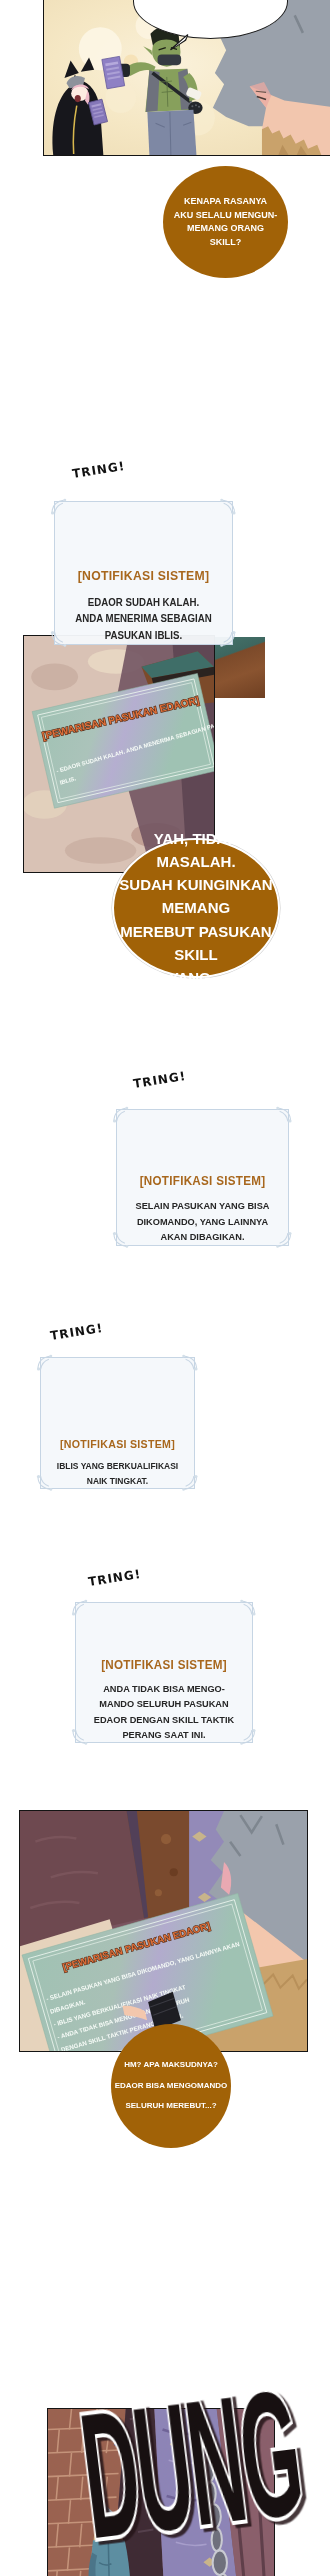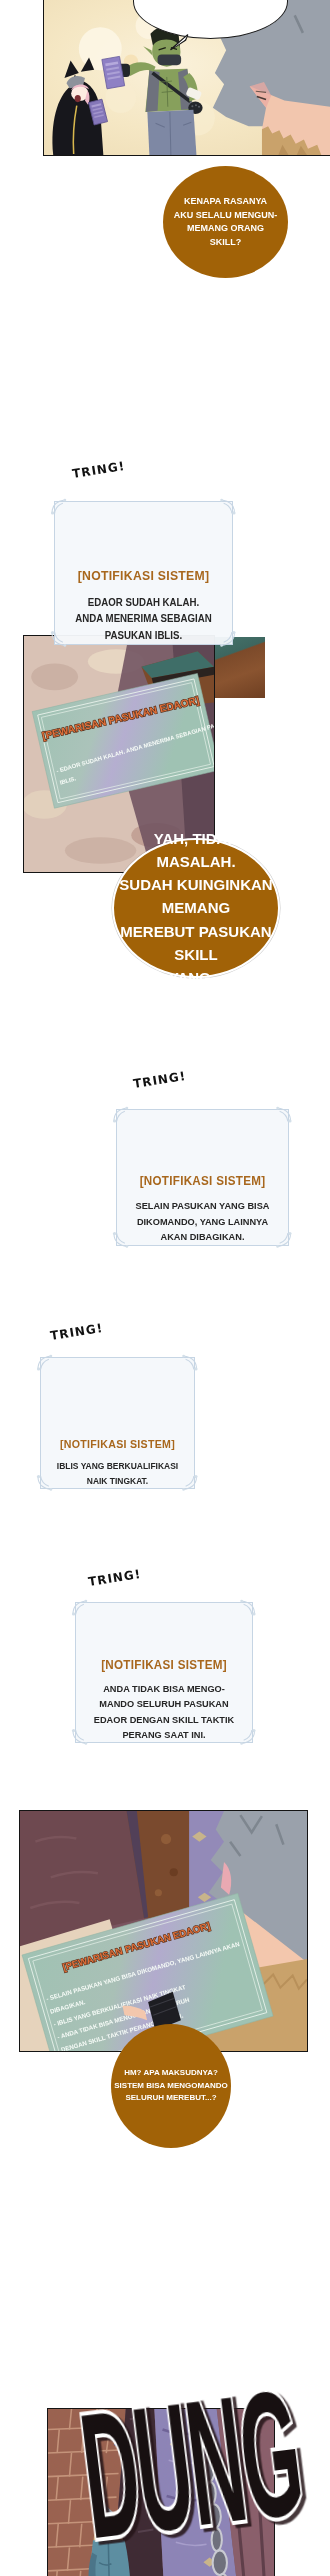--- a/index.html
+++ b/index.html
@@ -14,21 +14,21 @@
   .bubble-tail{position:absolute;z-index:5;}
 
   
   .thought{position:absolute;background:#a16207;border-radius:50%;color:#fff;z-index:4;
     display:flex;flex-direction:column;justify-content:center;text-align:center;
     font-weight:bold;box-sizing:border-box;}
   .thought span{display:block;}
   .thought.outlined{border:2.1px solid #ffffff;box-shadow:0 0 0 0.5px rgba(30,30,30,.25);}
   .t1{left:163px;top:166px;width:125px;height:112px;font-size:9px;line-height:1.5;}
   .t2{left:112px;top:838px;width:168px;height:140px;font-size:15px;line-height:1.55;}
-  .t3{left:111px;top:2024px;width:120px;height:124px;font-size:8px;line-height:1.6;}
+  .t3{left:111px;top:2024px;width:120px;height:124px;font-size:8px;line-height:1.6;gap:8px;}
 
   
   .sfx-tring{position:absolute;font-family:"DejaVu Sans",sans-serif;font-weight:bold;font-size:12px;
     color:#121212;letter-spacing:1px;transform:rotate(-9deg);z-index:3;}
 
   
   .notif{position:absolute;background:rgba(245,248,251,.96);border:1px solid #c6d5e4;
     box-sizing:border-box;z-index:3;display:flex;flex-direction:column;justify-content:flex-end;
     text-align:center;}
   .notif .notif-title{font-weight:bold;color:#a8671d;letter-spacing:0.3px;transform:scaleX(.94);}
@@ -410,21 +410,21 @@
       <g>
         <path d="M244 392 C230 384 212 380 200 382 L204 400 C220 402 236 404 248 410 Z" fill="#f3c7ad"></path>
         <path d="M250 374 L298 354 L314 410 L264 430 Z" fill="#1d1d22"></path>
         <path d="M254 384 l46 -17 M260 400 l46 -17" stroke="#3a3a42" stroke-width="2" fill="none"></path>
       </g>
     </svg>
   </div>
 
   <div class="thought t3">
     <span>HM? APA MAKSUDNYA?</span>
-    <span>SISTEM BISA MENGOMANDO</span>
+    <span>EDAOR BISA MENGOMANDO</span>
     <span>SELURUH MEREBUT...?</span>
   </div>
 
   <div class="panel" style="left:47px;top:2408px;width:228px;height:230px;border-bottom:none;">
     <svg class="art" viewBox="0 0 442 447" preserveAspectRatio="none">
       <rect width="442" height="447" fill="#7d5a68"></rect>
 
       <path d="M0 0 L152 0 L118 447 L0 447 Z" fill="#9a6250"></path>
       <g stroke="#c9997f" stroke-width="3" fill="none" opacity=".9">
         <path d="M0 40 L146 34 M0 86 L142 80 M0 132 L138 126 M0 178 L134 172 M0 224 L130 218 M0 270 L127 264 M0 316 L124 310 M0 362 L121 356 M0 408 L119 402"></path>

